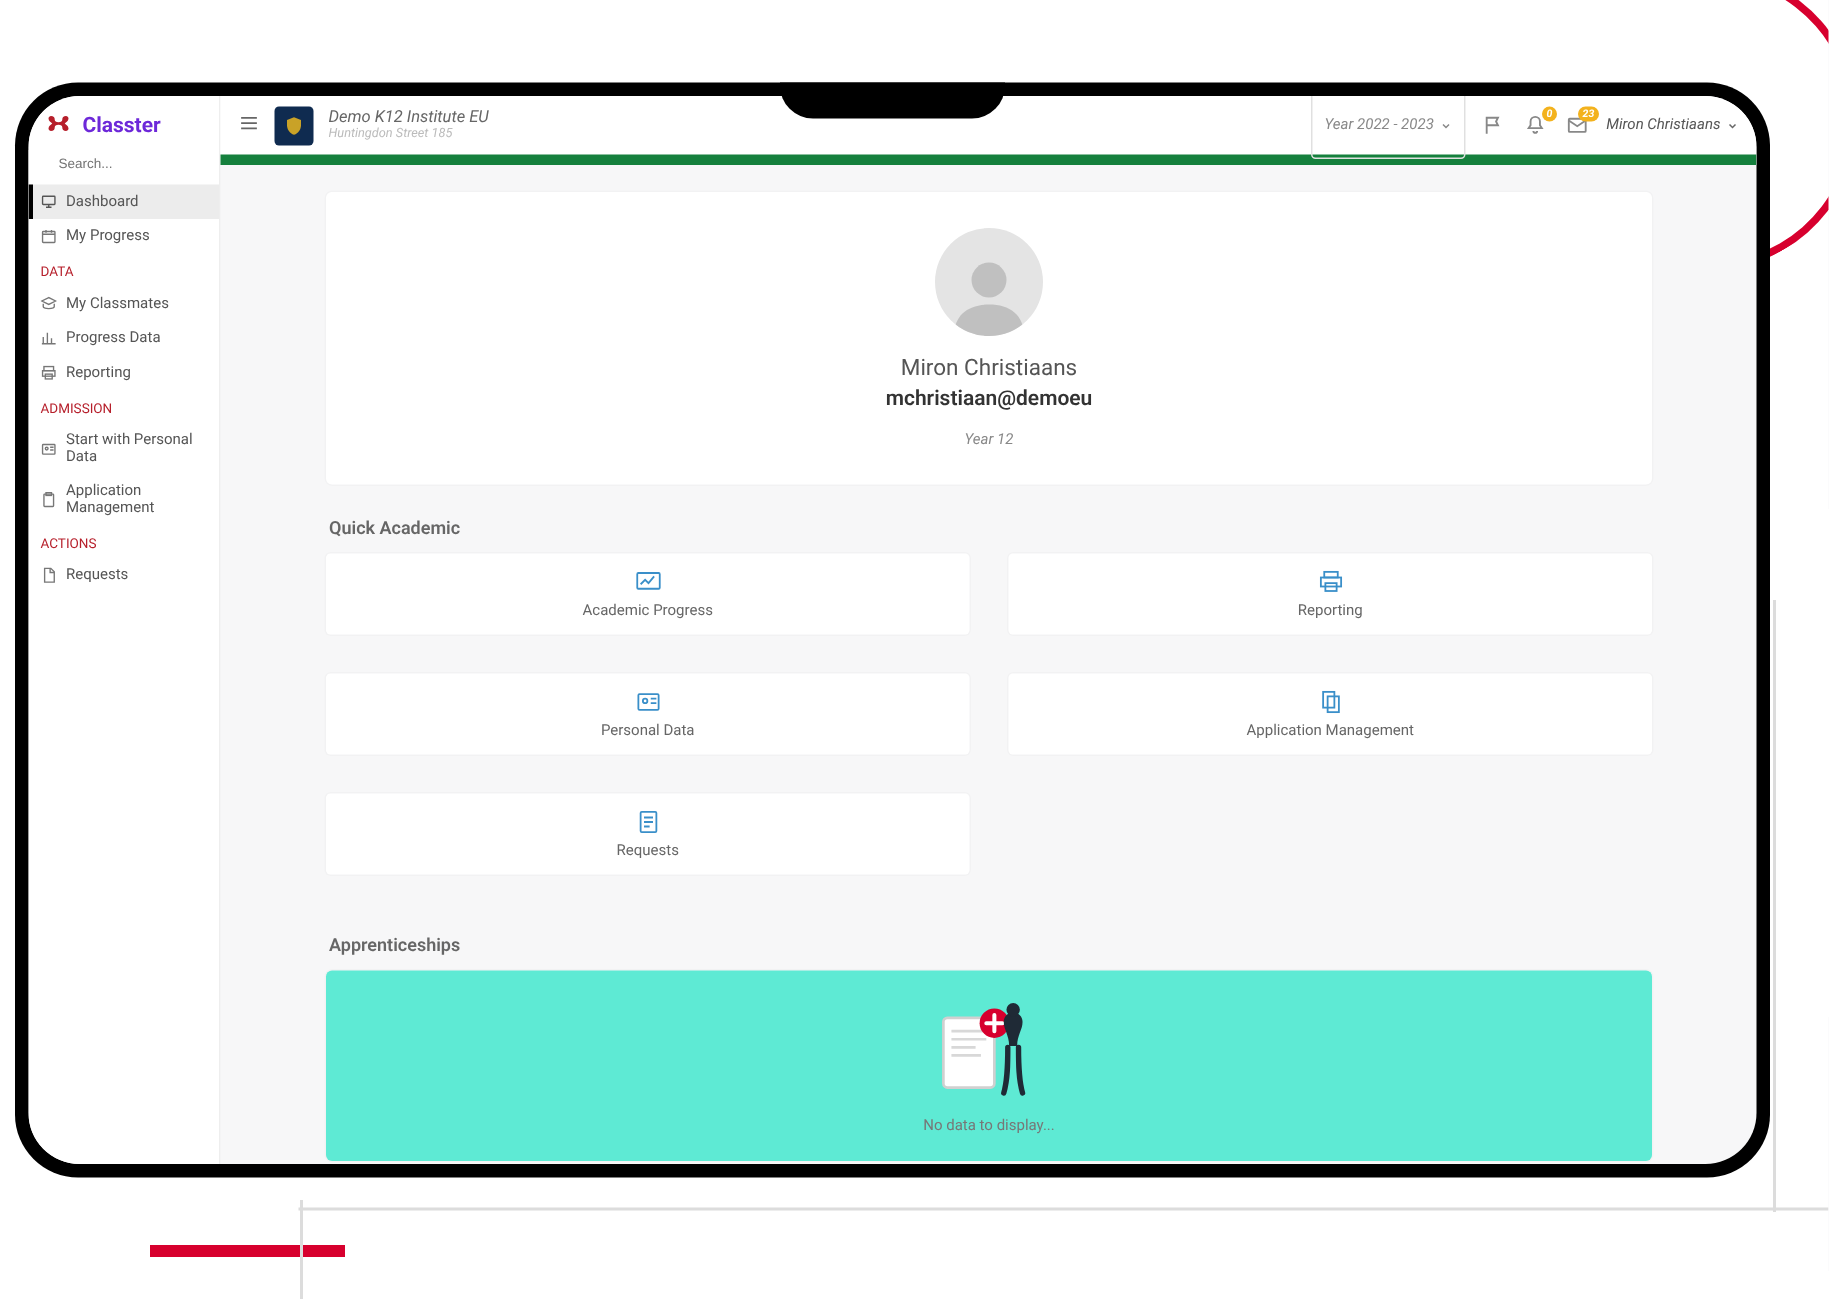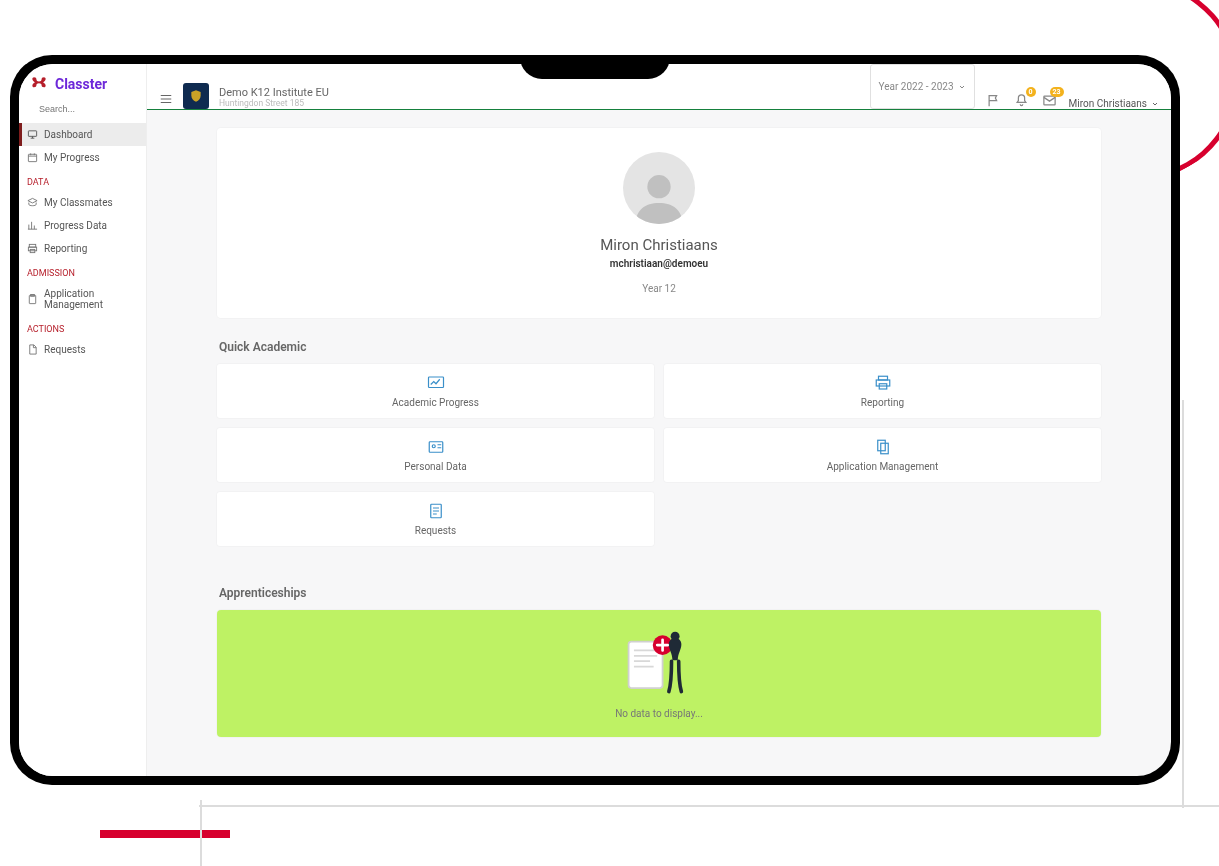--- a/index.html
+++ b/index.html
@@ -135,42 +135,43 @@
   .nav-item, .nav-item-active {
     display: flex;
     align-items: center;
     gap: 6px;
     padding: 6px 8px;
     color: #555;
     cursor: pointer;
   }
   .nav-item-active {
     background: #ececec;
-    border-left: 3px solid #7f1d1d;
+    border-left: 3px solid #000000;
     padding-left: 5px;
   }
   .nav-section {
     padding: 8px 8px 4px;
     font-weight: 400;
     font-size: 9px;
     color: #b61f2b;
   }
   .nav-icon { width: 11px; height: 11px; flex-shrink: 0; }
 
   
   .main { flex: 1; display: flex; flex-direction: column; }
   .topbar {
     height: 46px;
     background: #fff;
-    border-bottom: 1px solid #15803d;
+    border-bottom: 7px solid #15803d;
     display: flex;
-    align-items: flex-end;
+    align-items: center;
     padding: 0 12px;
     gap: 10px;
     font-size: 11px;
+    font-style: italic;
   }
   .hamburger { cursor: pointer; }
   .inst-logo {
     width: 26px; height: 26px;
     background: #0f2b50;
     border-radius: 3px;
     display: flex; align-items: center; justify-content: center;
   }
   .inst-logo svg { width: 14px; height: 14px; }
   .inst-text { line-height: 1.15; }
@@ -218,44 +219,44 @@
   .avatar {
     width: 72px; height: 72px;
     border-radius: 50%;
     background: #e4e4e4;
     margin: 0 auto 12px;
     display: flex; align-items: flex-end; justify-content: center;
     overflow: hidden;
   }
   .avatar svg { width: 56px; height: 56px; fill: #c0c0c0; }
   .pname { color: #555; font-size: 15px; margin-bottom: 4px; }
-  .pemail { color: #333; font-size: 10px; font-weight: 600; margin-bottom: 14px; }
-  .pyear { color: #888; font-size: 10px; }
+  .pemail { color: #333; font-size: 14px; font-weight: 600; margin-bottom: 14px; }
+  .pyear { color: #888; font-size: 10px; font-style: italic; }
 
   .section-title { color: #666; font-size: 12px; font-weight: 600; margin: 0 0 10px 2px; }
 
   .qa-grid {
     display: grid;
     grid-template-columns: 1fr 1fr;
-    gap: 10px;
+    gap: 26px;
     margin-bottom: 40px;
   }
   .qa-card {
     background: #fff;
     border-radius: 3px;
     padding: 10px;
     text-align: center;
     cursor: pointer;
     box-shadow: 0 0 0 1px rgba(0,0,0,0.02);
   }
   .qa-card svg { width: 20px; height: 18px; display: block; margin: 0 auto 5px; }
   .qa-card .ql { color: #666; font-size: 10px; }
 
   .empty {
-    background: #bef264;
+    background: #5eead4;
     border-radius: 4px;
     padding: 18px;
     text-align: center;
     box-shadow: 0 0 0 1px rgba(0,0,0,0.02);
   }
   .empty-illus { height: 70px; margin-bottom: 10px; display:flex; align-items:center; justify-content:center; }
   .empty-text { color: #777; font-size: 10px; }
 </style>
 </head>
 <body>
@@ -312,20 +313,28 @@
         <div class="nav-item">
           <svg class="nav-icon" viewBox="0 0 24 24">
               <rect x="5" y="3" width="14" height="6" fill="none" stroke="#777" stroke-width="2"></rect>
               <rect x="3" y="9" width="18" height="8" fill="none" stroke="#777" stroke-width="2"></rect>
               <rect x="7" y="14" width="10" height="7" fill="none" stroke="#777" stroke-width="2"></rect>
             </svg>
           <span>Reporting</span>
         </div>
 
         <div class="nav-section">ADMISSION</div>
+        <div class="nav-item">
+          <svg class="nav-icon" viewBox="0 0 24 24">
+              <rect x="3" y="5" width="18" height="14" rx="1" fill="none" stroke="#777" stroke-width="2"></rect>
+              <circle cx="9" cy="11" r="2" fill="none" stroke="#777" stroke-width="2"></circle>
+              <path d="M14 9h5M14 13h5" stroke="#777" stroke-width="2"></path>
+            </svg>
+          <span>Start with Personal Data</span>
+        </div>
         <div class="nav-item">
           <svg class="nav-icon" viewBox="0 0 24 24">
               <rect x="5" y="3" width="14" height="18" rx="1" fill="none" stroke="#777" stroke-width="2"></rect>
               <rect x="8" y="1" width="8" height="4" fill="none" stroke="#777" stroke-width="2"></rect>
             </svg>
           <span>Application Management</span>
         </div>
 
         <div class="nav-section">ACTIONS</div>
         <div class="nav-item">

